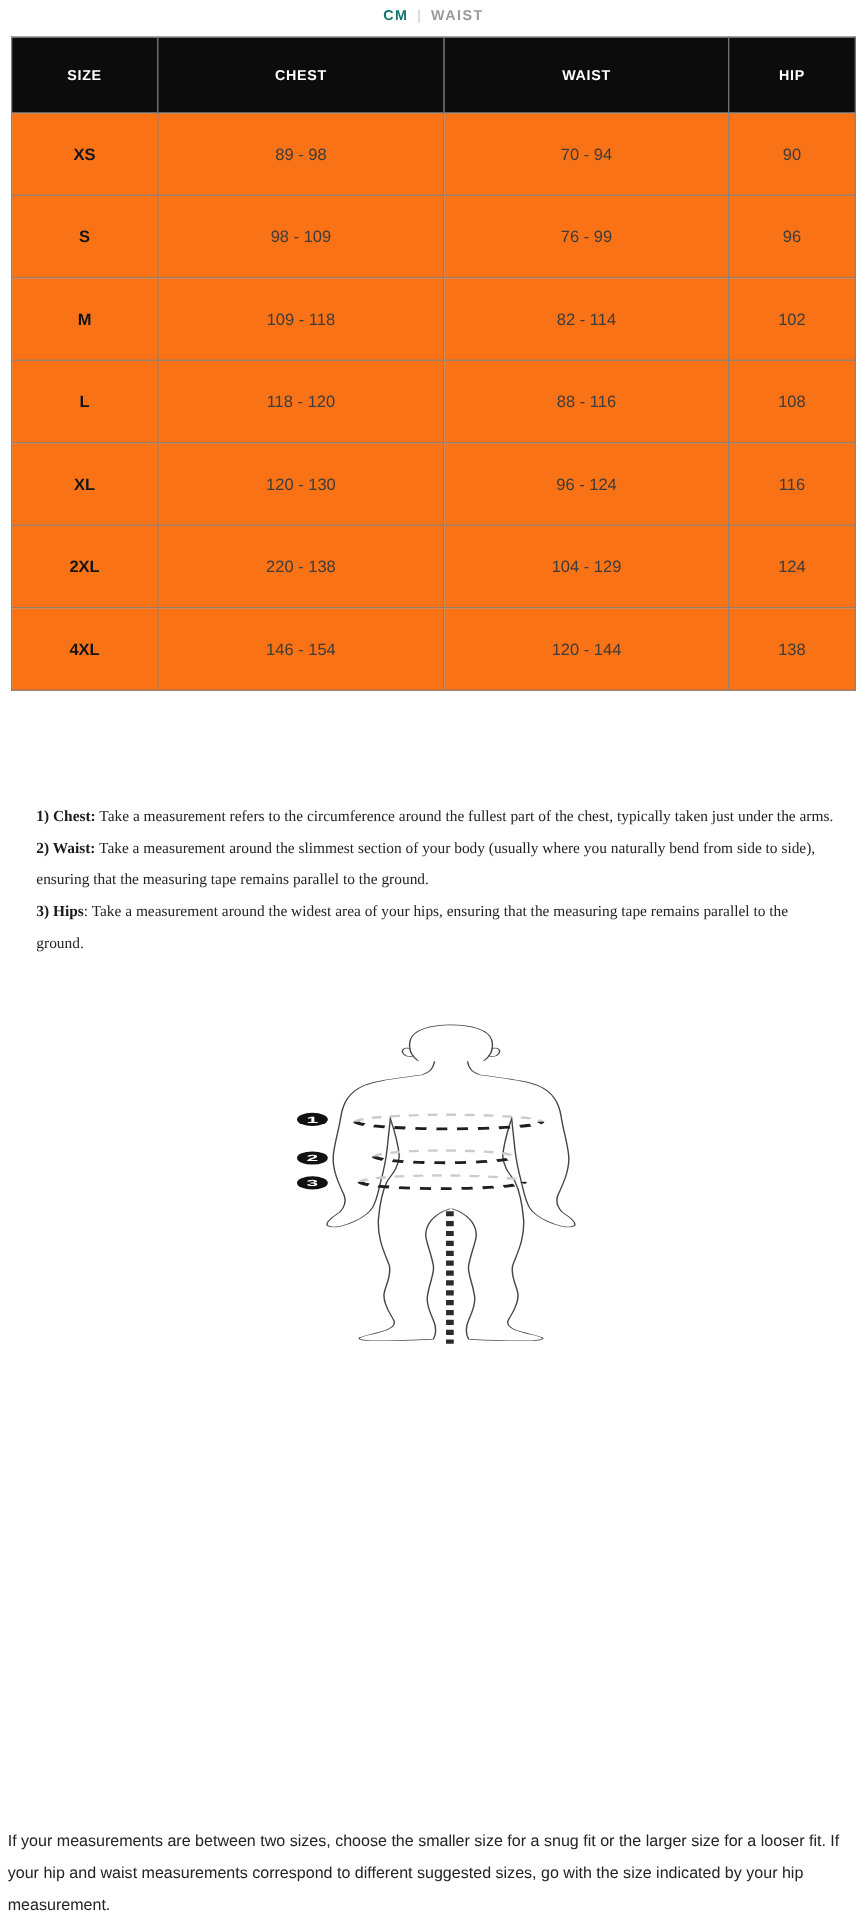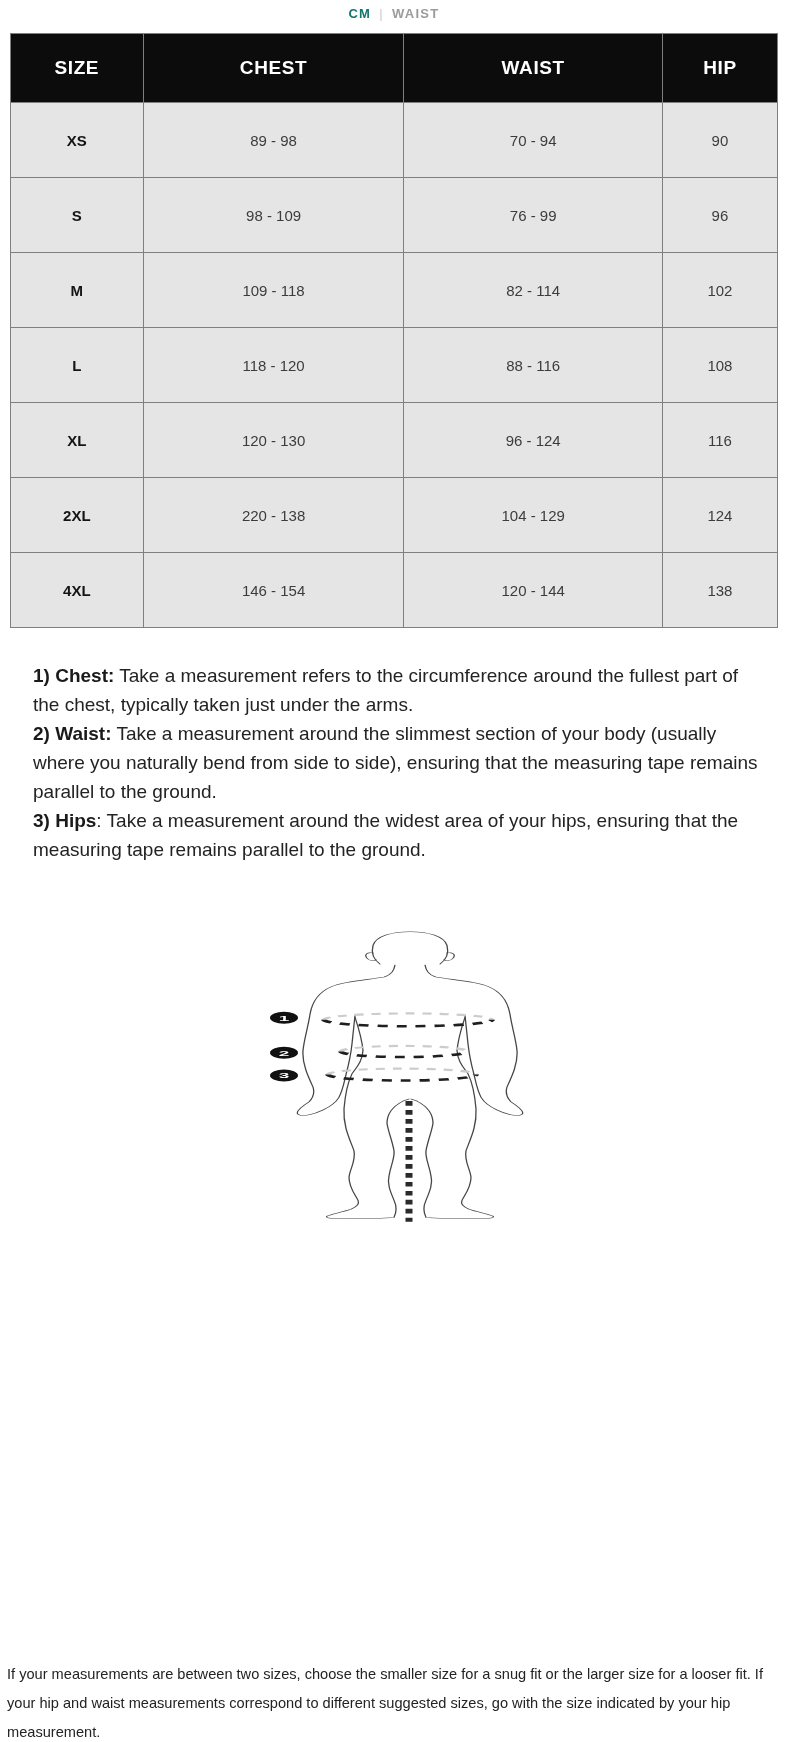--- a/index.html
+++ b/index.html
@@ -16,33 +16,33 @@
   .unit-cm{color:#0f766e;cursor:pointer;}
   .unit-sep{color:#c9c9c9;font-weight:400;margin:0 8px;}
   .unit-inches{color:#9b9b9b;cursor:pointer;}
 
   
   .size-table{
     position:absolute;top:33px;left:10px;width:768px;
     border-collapse:collapse;table-layout:fixed;
   }
   .size-table th{
-    background:#0c0c0c;color:#ffffff;font-weight:700;font-size:19px;
+    background:#0c0c0c;color:#ffffff;font-weight:700;font-size:13px;
     letter-spacing:.6px;height:66px;border:1px solid #7f7f7f;text-align:center;
   }
   .size-table td{
     height:72px;text-align:center;vertical-align:middle;
-    border:1px solid #7f7f7f;font-size:15px;color:#3c3c3c;background:#e5e5e5;
+    border:1px solid #7f7f7f;font-size:15px;color:#3c3c3c;background:#f97316;
   }
   .size-table td.size-cell{font-weight:700;color:#141414;}
 
   
   .notes{
-    position:absolute;top:661px;left:33px;width:728px;
-    font-size:19px;line-height:29px;color:#232323;
+    position:absolute;top:728px;left:33px;width:728px;
+    font-size:14px;line-height:29px;color:#232323;font-family:Liberation Serif, serif;
   }
   .notes b{font-weight:700;color:#1a1a1a;}
 
   
   .figure-svg{position:absolute;top:930px;left:230px;}
 
   
   .footer-note{
     position:absolute;top:1660px;left:7px;width:776px;
     font-size:14.6px;line-height:29px;color:#232323;

